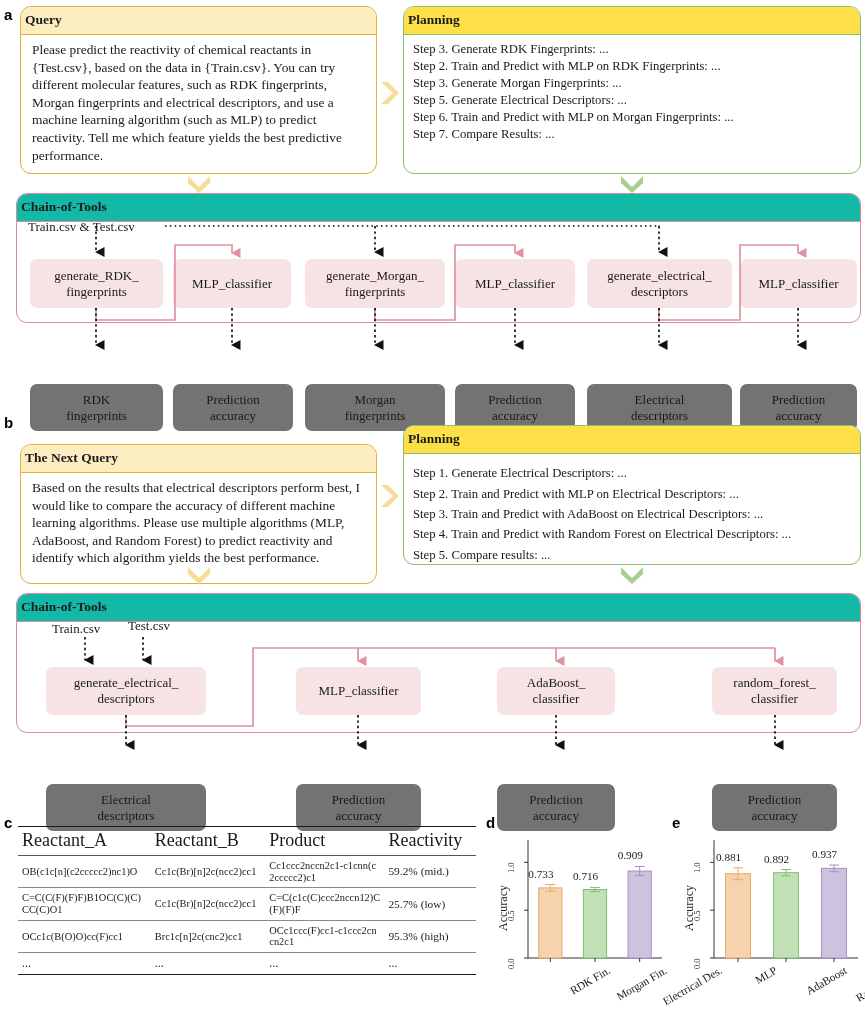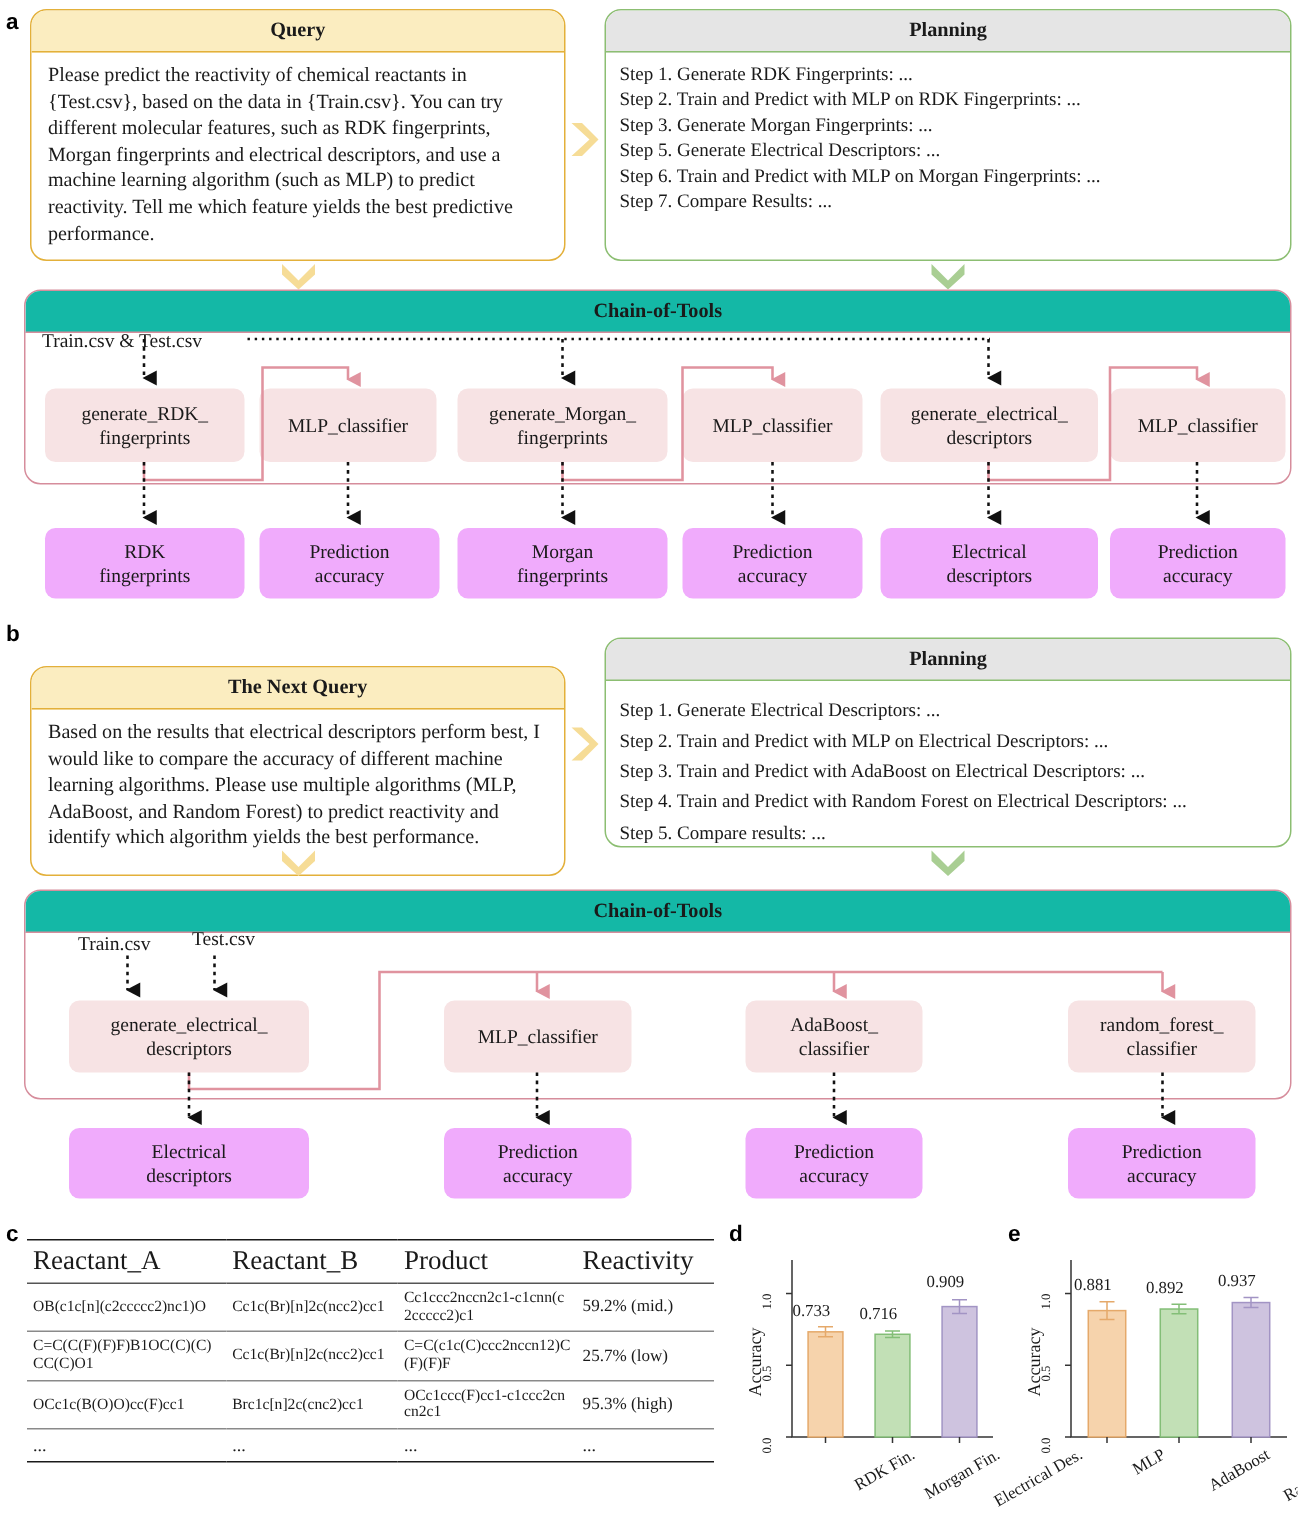--- a/index.html
+++ b/index.html
@@ -22,58 +22,58 @@
   }
 
   
   .card {
     position: absolute;
     border-radius: 11px;
     overflow: hidden;
     background: #fff;
   }
   .card .card-head {
-    text-align: center;
+    text-align: left;
     font-weight: bold;
     font-size: 13.5px;
     line-height: 1.5;
     padding: 3px 4px 4px;
   }
   .card .card-body {
     padding: 7px 11px 8px 11px;
     font-size: 13.2px;
     line-height: 1.30;
   }
 
   
   .card.yellow { border: 1.3px solid #E3B03A; }
   .card.yellow .card-head { background: #FBEDC0; border-bottom: 1.1px solid #E3B03A; }
   
   .card.green { border: 1.3px solid #8CBE72; }
-  .card.green .card-head { background: #e5e5e5; border-bottom: 1.1px solid #8CBE72; }
+  .card.green .card-head { background: #fde047; border-bottom: 1.1px solid #8CBE72; }
   
   .card.pink { border: 1.3px solid #D68D9C; }
   .card.pink .card-head { background: #14b8a6; border-bottom: 1.1px solid #D68D9C; }
 
   .steps p { white-space: nowrap; }
 
   
   .tool-box, .out-box {
     position: absolute;
     border-radius: 7px;
     display: flex;
     align-items: center;
     justify-content: center;
     text-align: center;
     font-size: 13px;
     line-height: 1.22;
     padding: 2px 3px;
   }
   .tool-box { background: #F7E3E4; }
-  .out-box  { background: #f0abfc; }
+  .out-box  { background: #737373; margin-top: 32px; }
 
   .flow-label {
     position: absolute;
     font-size: 13px;
     white-space: nowrap;
   }
 
   
   .svg-layer {
     position: absolute; left: 0; top: 0;
@@ -153,21 +153,21 @@
     <div class="card-body" style="font-size:13.4px; line-height:1.31; padding-top:6px;">Please predict the reactivity of chemical reactants in {Test.csv}, based on the data in {Train.csv}. You can try different molecular features, such as RDK fingerprints, Morgan fingerprints and electrical descriptors, and use a machine learning algorithm (such as MLP) to predict reactivity. Tell me which feature yields the best predictive performance.</div>
   </div>
 
   <svg class="chev" style="left:378px; top:80px;" width="22" height="26" viewBox="0 0 22 26">
     <path d="M3 2 L15 13 L3 24 L10 24 L21 13 L10 2 Z" fill="#F6DC96"></path>
   </svg>
 
   <div class="card green" style="left:403px; top:6px; width:458px; height:168px;">
     <div class="card-head">Planning</div>
     <div class="card-body steps" style="font-size:12.7px; line-height:1.335; padding:6px 9px;">
-      <p>Step 1. Generate RDK Fingerprints: ...</p>
+      <p>Step 3. Generate RDK Fingerprints: ...</p>
       <p>Step 2. Train and Predict with MLP on RDK Fingerprints: ...</p>
       <p>Step 3. Generate Morgan Fingerprints: ...</p>
       <p>Step 5. Generate Electrical Descriptors: ...</p>
       <p>Step 6. Train and Predict with MLP on Morgan Fingerprints: ...</p>
       <p>Step 7. Compare Results: ...</p>
     </div>
   </div>
 
   <svg class="chev" style="left:186px; top:174px;" width="26" height="20" viewBox="0 0 26 20">
     <path d="M2 2 L13 13 L24 2 L24 9 L13 19 L2 9 Z" fill="#F6DC96"></path>

